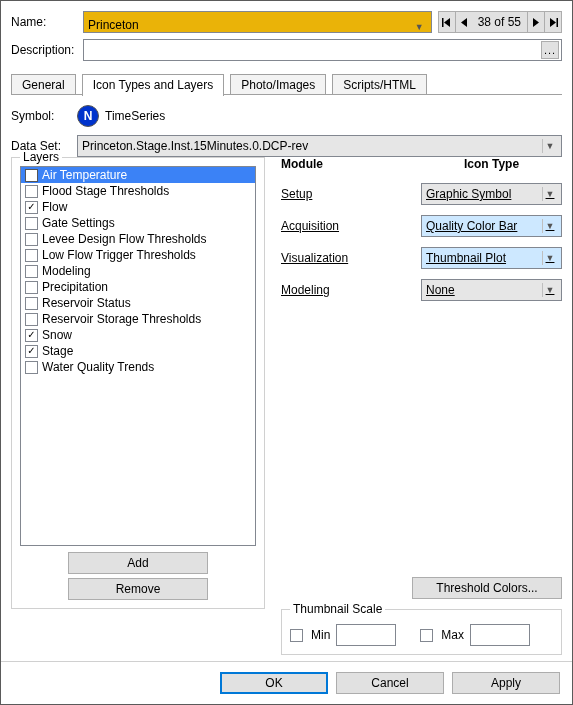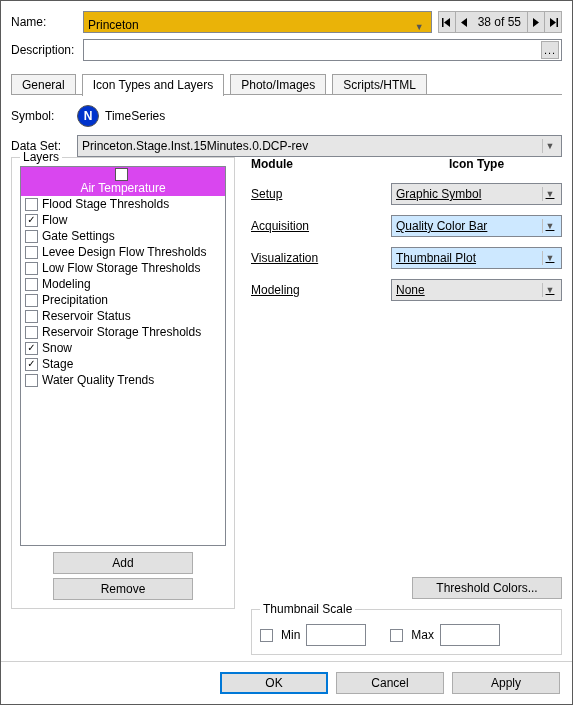--- a/index.html
+++ b/index.html
@@ -174,21 +174,21 @@
     display:flex; align-items:center; justify-content:center;
     font-size:9px; color:#555;
   }
 
   .two-col {
     flex:1;
     display:flex;
     gap: 16px;
   }
   .layers-area {
-    width: 224px;
+    width: 254px;
     display:flex; flex-direction:column;
   }
   .groupbox {
     border: 1px solid #d0d0d0;
     padding: 8px 8px 8px 8px;
     position: relative;
     box-sizing:border-box;
   }
   .groupbox-title {
     position:absolute; top:-8px; left:8px;
@@ -200,21 +200,21 @@
     height: 380px;
     overflow:auto;
     box-sizing:border-box;
   }
   .layer-item {
     display:flex; align-items:center;
     padding: 1px 4px;
     cursor:pointer;
   }
   .layer-item.selected {
-    background:#d946ef; color:#fff;flex-direction:column;
+    background:#3b82f6; color:#fff;
   }
   .layer-cb {
     width:13px; height:13px;
     border:1px solid #828790;
     background:#fff;
     margin-right:4px;
     box-sizing:border-box;
     display:flex; align-items:center; justify-content:center;
     flex-shrink:0;
   }
@@ -397,21 +397,21 @@
                 <div class="layer-item">
                   <span class="layer-cb"></span>
                   <span>Gate Settings</span>
                 </div>
                 <div class="layer-item">
                   <span class="layer-cb"></span>
                   <span>Levee Design Flow Thresholds</span>
                 </div>
                 <div class="layer-item">
                   <span class="layer-cb"></span>
-                  <span>Low Flow Storage Thresholds</span>
+                  <span>Low Flow Trigger Thresholds</span>
                 </div>
                 <div class="layer-item">
                   <span class="layer-cb"></span>
                   <span>Modeling</span>
                 </div>
                 <div class="layer-item">
                   <span class="layer-cb"></span>
                   <span>Precipitation</span>
                 </div>
                 <div class="layer-item">

